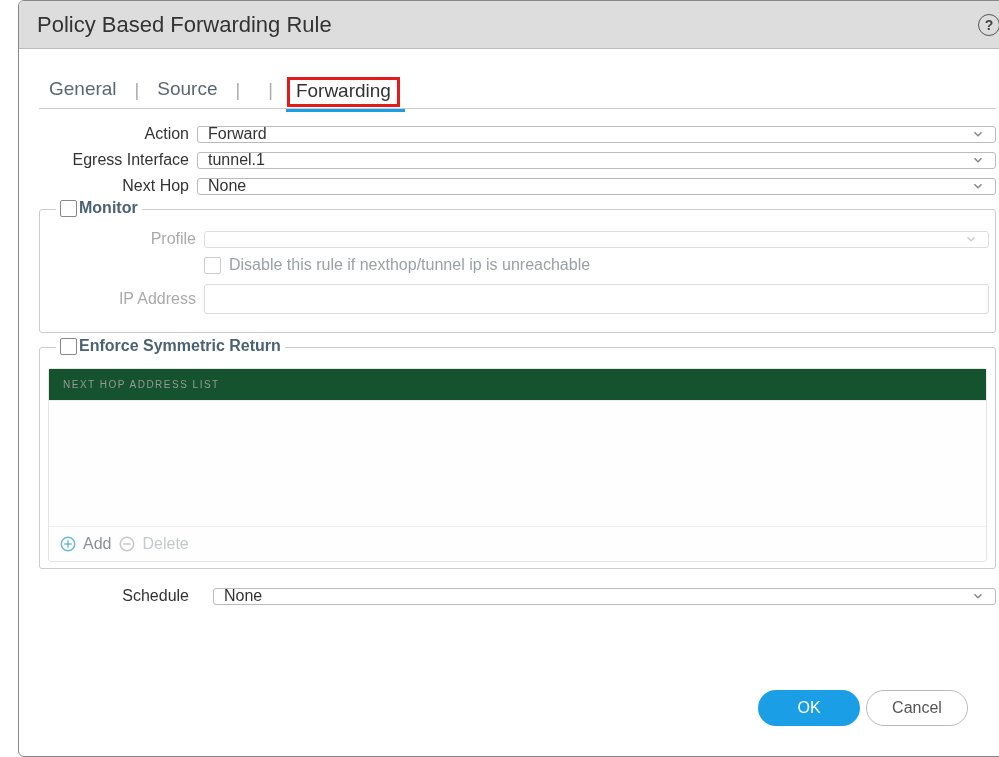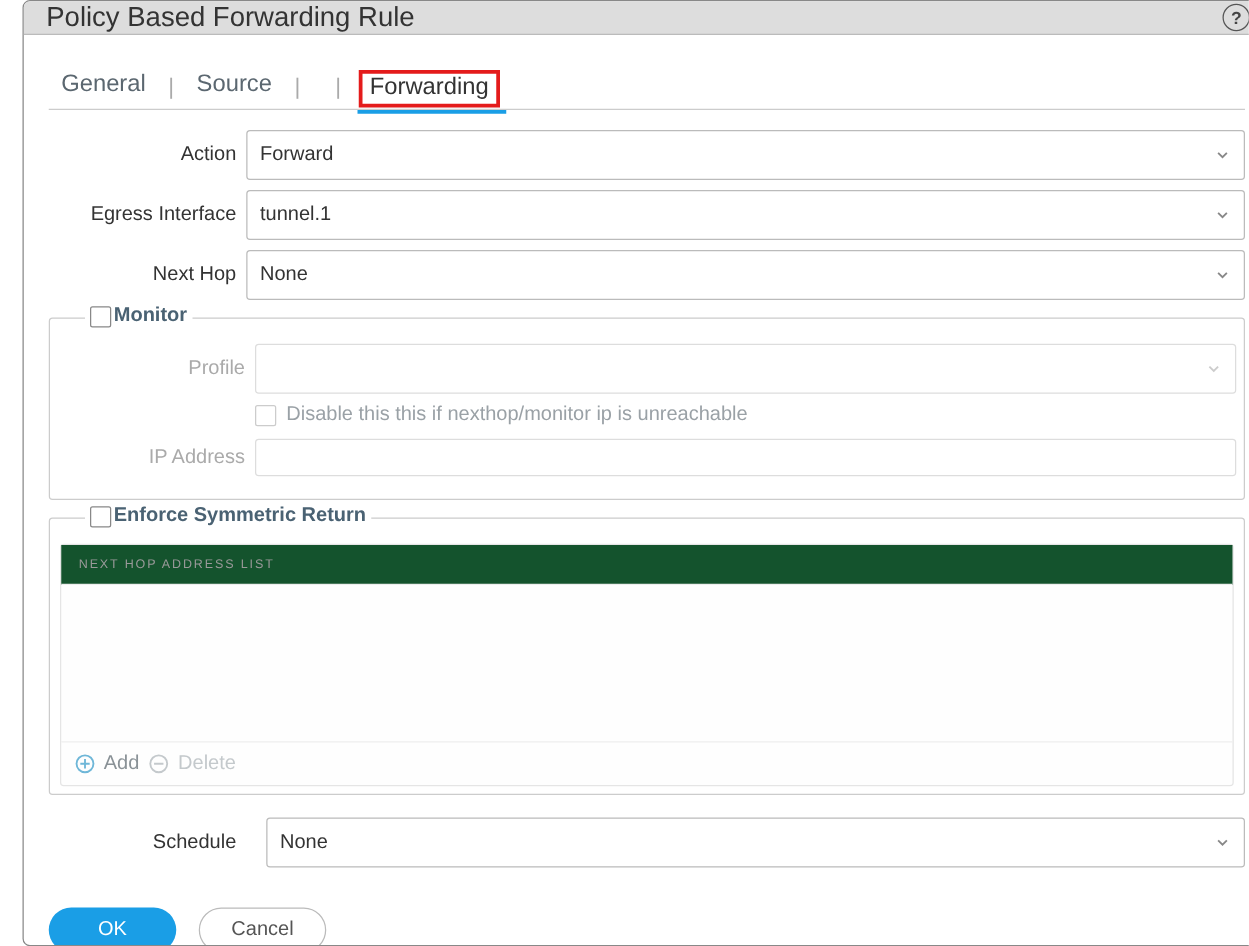--- a/index.html
+++ b/index.html
@@ -92,21 +92,21 @@
   .field-label {
     width: 158px;
     text-align:right;
     padding-right: 8px;
     font-size: 16px;
     color: #333;
   }
   .field-label.disabled { color:#aaa; }
   .select {
     flex:1;
-    height: 40px;
+    height: 17px;
     border:1px solid #bbb;
     border-radius: 3px;
     display:flex;
     align-items:center;
     padding: 0 10px;
     font-size: 16px;
     background:#fff;
     cursor:pointer;
     position:relative;
   }
@@ -131,21 +131,21 @@
   .fieldset {
     border: 1px solid #ccc;
     border-radius: 3px;
     margin-top: 14px;
     position: relative;
     padding: 20px 6px 10px 6px;
   }
   .legend {
     position:absolute;
     top: -11px;
-    left: 28px;
+    left: 16px;
     background:#fff;
     padding: 0 4px;
     display:flex;
     align-items:center;
     gap: 2px;
     font-weight:600;
     color:#4a6273;
     font-size: 16px;
   }
   .checkbox {
@@ -192,22 +192,22 @@
     color:#a6adb3;
     font-size:16px;
   }
   .addr-btn {
     display:flex; align-items:center; gap:6px;
     cursor:default;
   }
   .addr-btn .ic { width:18px; height:18px; }
   .footer {
     display:flex;
-    justify-content:flex-start;
-    gap: 18px;
+    justify-content:flex-end;
+    gap: 6px;
     padding: 24px 28px 30px 0;
   }
   .btn {
     min-width: 102px;
     height: 36px;
     border-radius: 18px;
     display:flex;
     align-items:center;
     justify-content:center;
     font-size: 16px;
@@ -297,21 +297,21 @@
             <span></span>
             <span class="chevron disabled">
               <svg width="14" height="14" viewBox="0 0 24 24">
                   <path d="M6 9l6 6 6-6" fill="none" stroke="#ccc" stroke-width="2.5"></path>
                 </svg>
             </span>
           </div>
         </div>
         <div class="disable-row">
           <span class="checkbox disabled"></span>
-          <span>Disable this this if nexthop/monitor ip is unreachable</span>
+          <span>Disable this rule if nexthop/tunnel ip is unreachable</span>
         </div>
         <div class="field-row">
           <div class="field-label disabled">IP Address</div>
           <div class="input"></div>
         </div>
       </div>
 
       <div class="fieldset" style="padding:16px 6px 6px 6px;">
         <div class="legend">
           <span class="checkbox"></span>

